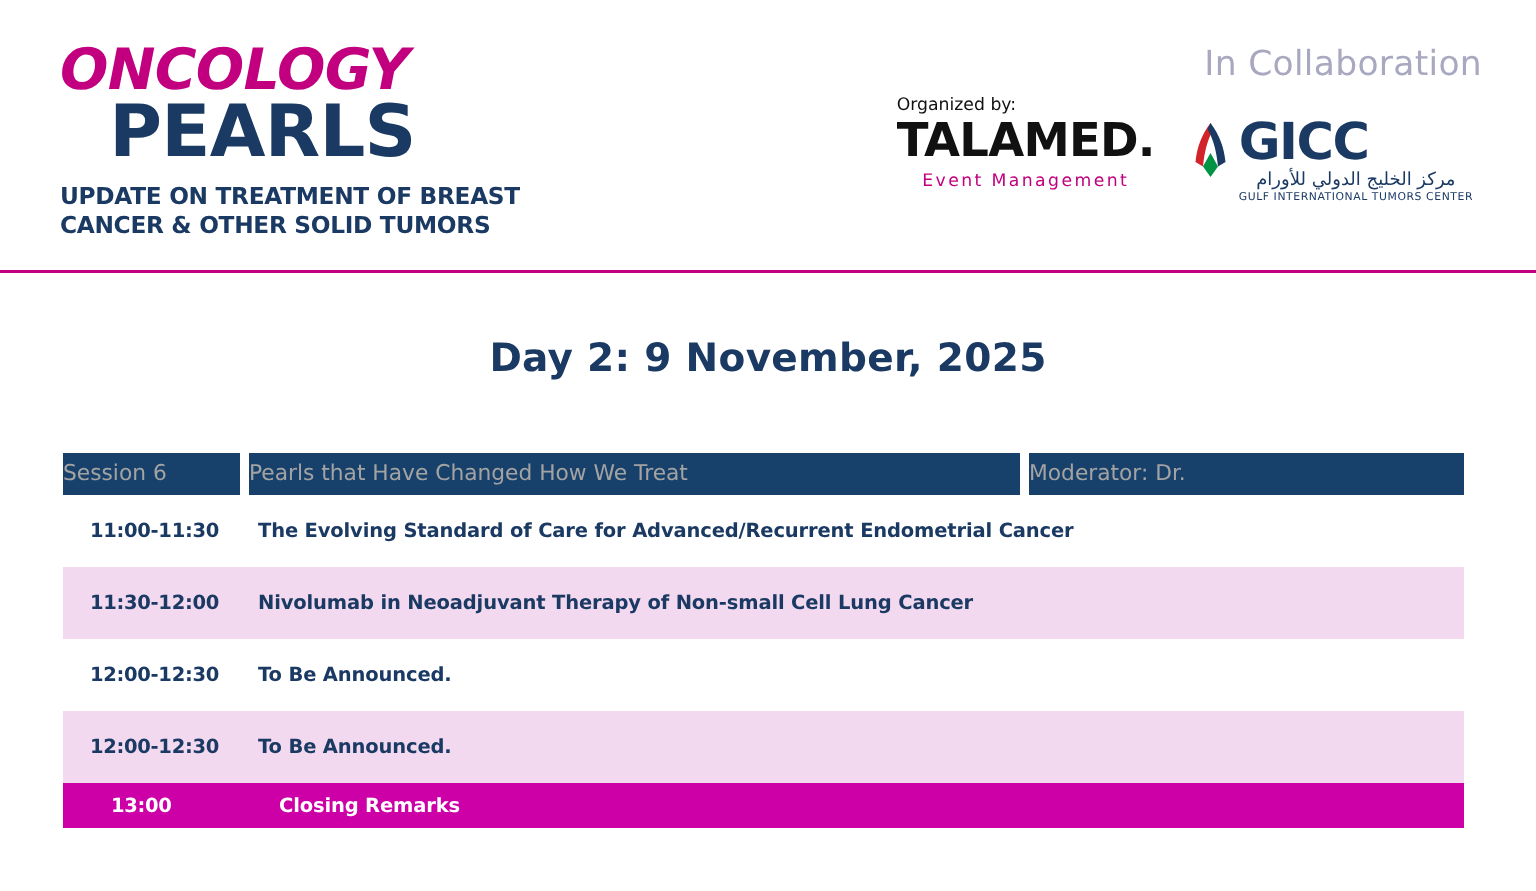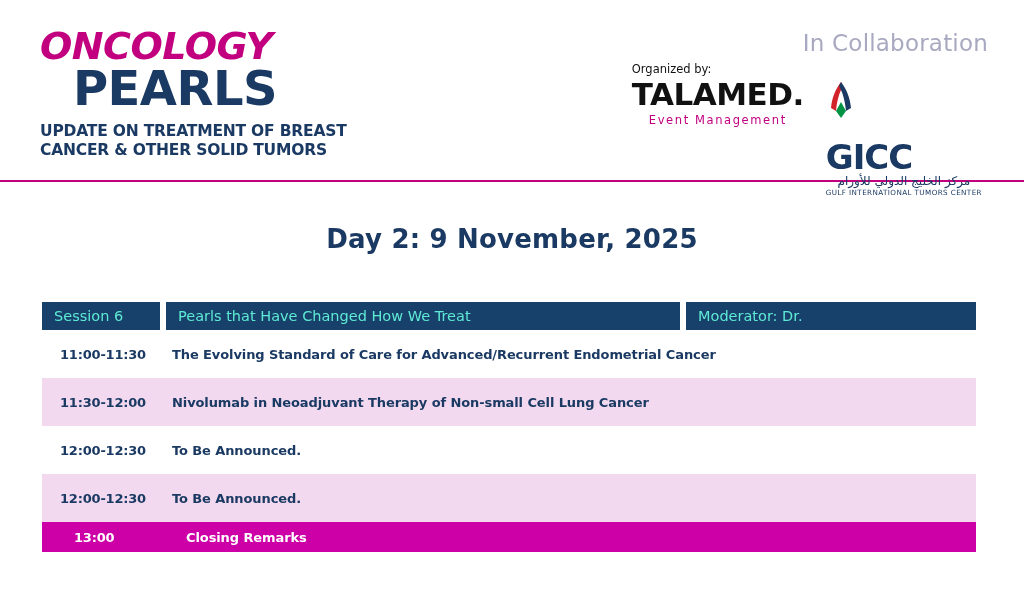--- a/index.html
+++ b/index.html
@@ -100,23 +100,22 @@
     font-family: "DejaVu Sans", sans-serif;
     font-size: 11.5px;
     color: #c2007f;
     letter-spacing: 1.6px;
     margin-top: 2px;
   }
 
   .gicc {
     display: flex;
     align-items: flex-start;
-    gap: 16px;
+    gap: 4px;
     padding-top: 16px;
-    flex-direction: column;
   }
   .gicc-mark { width: 30px; height: 42px; }
   .gicc-text { line-height: 1; }
   .gicc-name {
     font-family: "DejaVu Sans", sans-serif;
     font-weight: bold;
     font-size: 34px;
     color: #1b3a63;
     letter-spacing: -1px;
   }
@@ -154,26 +153,26 @@
     top: 302px;
     width: 934px;
   }
   .agenda-head {
     display: flex;
     gap: 6px;
     height: 28px;
   }
   .agenda-head .cell {
     background: #17416b;
-    color: #5eead4;
+    color: #a3a3a3;
     font-family: "DejaVu Sans", sans-serif;
     font-size: 14.5px;
     display: flex;
     align-items: center;
-    padding: 0 12px;
+    padding: 0 0;
   }
   .head-session { width: 118px; }
   .head-topic   { flex: 1; }
   .head-mod     { width: 290px; }
 
   .row {
     display: flex;
     align-items: center;
     height: 48px;
   }

